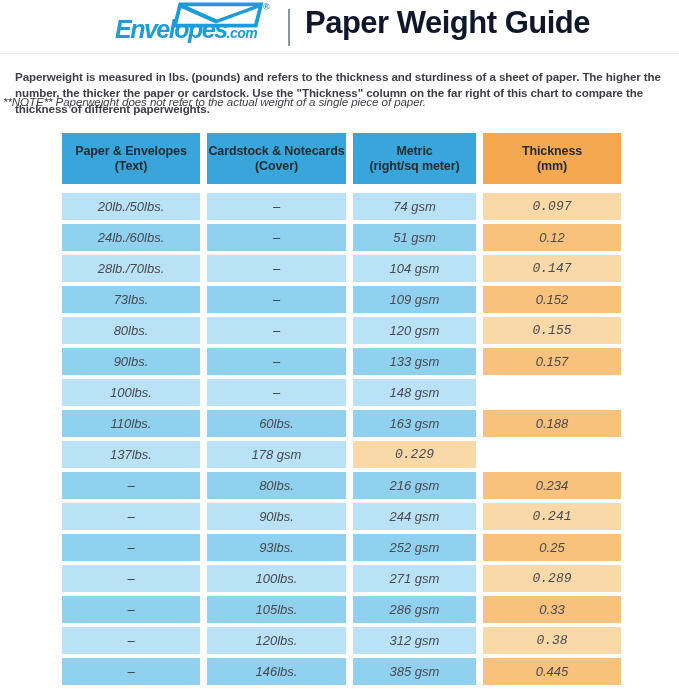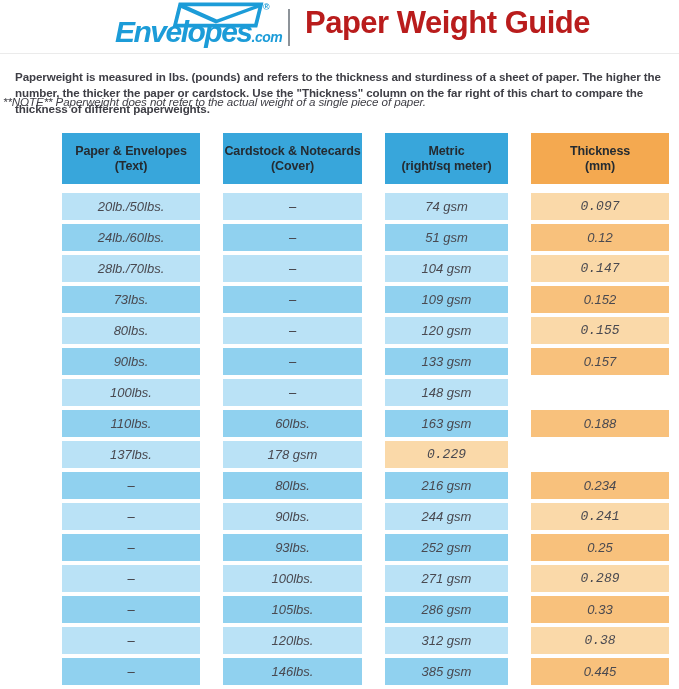--- a/index.html
+++ b/index.html
@@ -14,38 +14,38 @@
     --header-orange:#F4A950;
     --row-blue-light:#BAE2F6;
     --row-blue-dark:#90D1EF;
     --row-orange-light:#FAD9A9;
     --row-orange-dark:#F8C17C;
   }
   .masthead { position:absolute; left:0; top:0; width:679px; height:54px; }
   .hairline { position:absolute; left:0; top:53px; width:679px; height:1px; background:#ebebeb; }
 
   .logo { position:absolute; left:115px; top:15px; color:var(--logo-blue); white-space:nowrap; }
-  .brand { font-size:30px; font-weight:bold; font-style:italic; letter-spacing:-1.5px; }
+  .brand { font-size:25px; font-weight:bold; font-style:italic; letter-spacing:-1.5px; }
   .tld { font-size:14px; font-weight:bold; font-style:italic; letter-spacing:-0.5px; }
   .env { position:absolute; left:60px; top:-13px; width:86px; height:26px;
          transform:skewX(-14deg); color:var(--logo-blue); }
   .reg { position:absolute; left:148px; top:-13px; font-size:9px; font-weight:bold; font-style:normal; }
 
   .vrule { position:absolute; left:288px; top:9px; width:2px; height:37px; background:#8d9399; }
 
   .title { position:absolute; left:305px; top:5px; margin:0;
-           font-size:31px; font-weight:bold; letter-spacing:-0.5px; color:#b91c1c; }
+           font-size:31px; font-weight:bold; letter-spacing:-0.5px; color:#0f172a; }
 
   .intro { position:absolute; left:3px; top:57px; width:674px; margin:12px;
            font-size:11.6px; line-height:16px; color:#3E3E45; letter-spacing:-0.1px;font-weight:bold; }
   .note  { position:absolute; left:3px; top:94px; width:674px; margin:0;
            font-size:11.6px; line-height:15px; color:#3E3E45; font-style:italic; letter-spacing:-0.1px; }
 
   .table { position:absolute; left:62px; top:133px; width:559px; }
-  .grid4 { display:grid; grid-template-columns:138px 139px 123px 138px; column-gap:23px; }
+  .grid4 { display:grid; grid-template-columns:138px 139px 123px 138px; column-gap:7px; }
   .hcell { height:51px; display:flex; flex-direction:column; justify-content:center;
            text-align:center; font-weight:bold; font-size:12.5px; line-height:15px;
            color:#242B31; letter-spacing:-0.1px; }
   .hcell.blue   { background:var(--header-blue); }
   .hcell.orange { background:var(--header-orange); }
 
   .tbody { margin-top:9px; display:flex; flex-direction:column; gap:4px;border-radius:21px; }
   .trow  { }
   .tcell { height:27px; display:flex; align-items:center; justify-content:center;
            font-style:italic; font-size:13px; color:#494950; }

